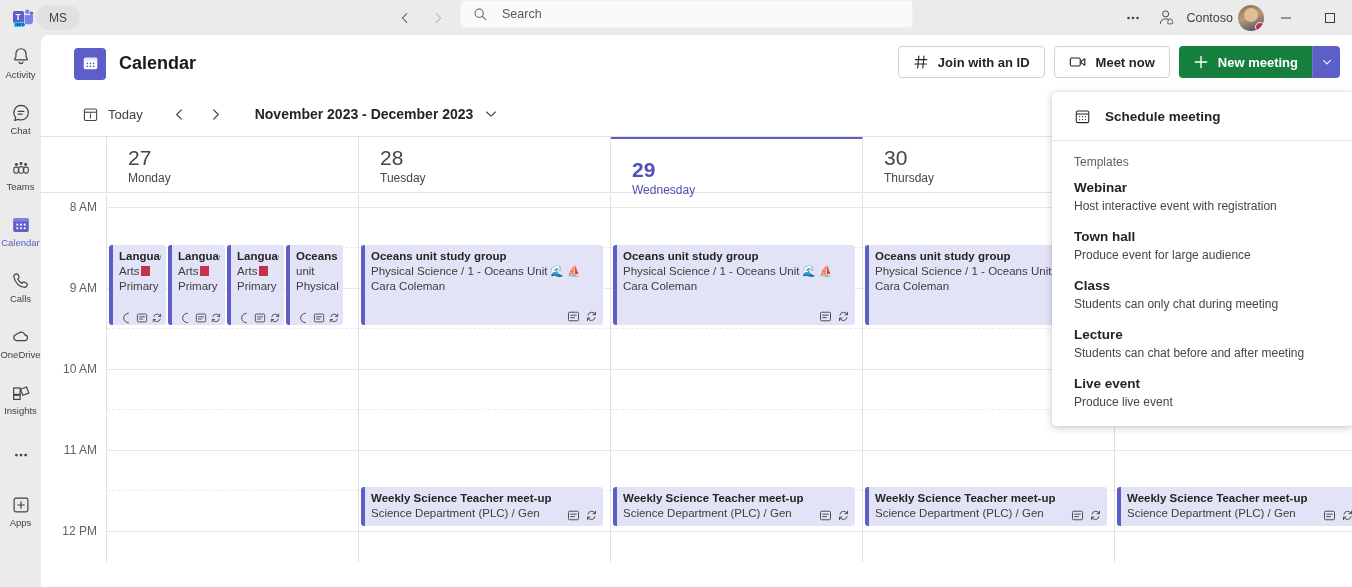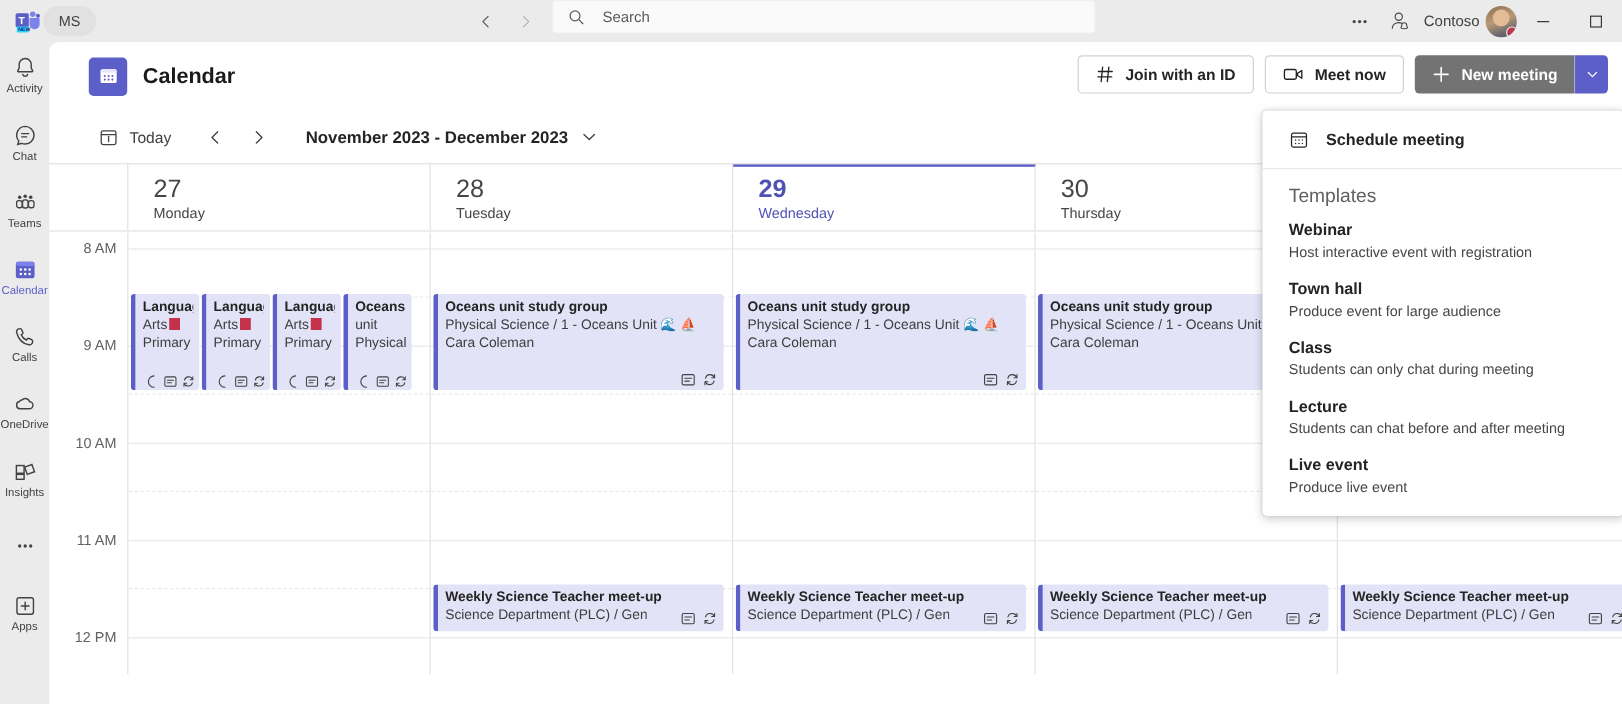--- a/index.html
+++ b/index.html
@@ -110,21 +110,21 @@
   }
   .btn-outline {
     height: 32px; padding: 0 14px; border: 1px solid #d1d1d1;
     border-radius: 4px; background: #fff; color: #242424;
     font-size: 13px; font-weight: bold;
     display: flex; align-items: center; gap: 9px;
     font-family: "Liberation Sans", sans-serif;
   }
   .btn-primary-group { display: flex; }
   .btn-primary {
-    height: 32px; padding: 0 14px; background: #737373; color: #fff;
+    height: 32px; padding: 0 14px; background: #15803d; color: #fff;
     border: none; border-radius: 4px 0 0 4px;
     font-size: 13px; font-weight: bold;
     display: flex; align-items: center; gap: 9px;
     font-family: "Liberation Sans", sans-serif;
   }
   .btn-primary-split {
     width: 28px; height: 32px; background: #5b5fc7; color: #fff;
     border: none; border-left: 1px solid #7275cf; border-radius: 0 4px 4px 0;
     display: flex; align-items: center; justify-content: center;
   }
@@ -158,21 +158,21 @@
     border-top: 1px solid #e1e1e1; border-bottom: 1px solid #e1e1e1;
     display: flex;
   }
   .gutter { width: 66px; flex: none; border-right: 1px solid #e1e1e1; }
   .day-col-hdr {
     width: 252px; flex: none; padding: 8px 0 0 21px;
     border-right: 1px solid #e1e1e1;
   }
   .day-num { font-size: 21px; color: #484644; line-height: 25px; }
   .day-name { font-size: 12px; color: #484644; margin-top: 1px; }
-  .day-col-hdr.today { border-top: 2px solid #5b5fc7; padding-top: 6px; }
+  .day-col-hdr.today { border-top: 2px solid #5b5fc7; padding-top: 18px; }
   .day-col-hdr.today .day-num { color: #4f52b2; font-weight: bold; }
   .day-col-hdr.today .day-name { color: #4f52b2; }
 
   
   .grid-body {
     position: absolute; left: 0; top: 58px; right: 0; bottom: 0;
     overflow: hidden;
   }
   .time-gutter {
     position: absolute; left: 0; top: 0; width: 66px; height: 100%;
@@ -230,21 +230,21 @@
     border-radius: 4px;
     padding: 6px 0 8px 0;
     z-index: 50;
   }
   .dd-sched {
     display: flex; align-items: center; gap: 14px;
     height: 36px; padding: 0 22px; font-size: 13.5px; font-weight: bold; color: #242424;
   }
   .dd-divider { height: 1px; background: #e8e8e8; margin: 6px 0 0 0; }
   .dd-section-title {
-    font-size: 16px; color: #616161; padding: 14px 22px 4px 22px;
+    font-size: 12px; color: #616161; padding: 14px 22px 4px 22px;
   }
   .dd-item { padding: 6px 22px 7px 22px; }
   .dd-item-title { font-size: 13.5px; font-weight: bold; color: #242424; line-height: 18px; }
   .dd-item-desc { font-size: 12px; color: #484644; line-height: 17px; margin-top: 1px; }
 </style>
 </head>
 <body>
 
 <div class="titlebar">
   <div class="teams-logo">

